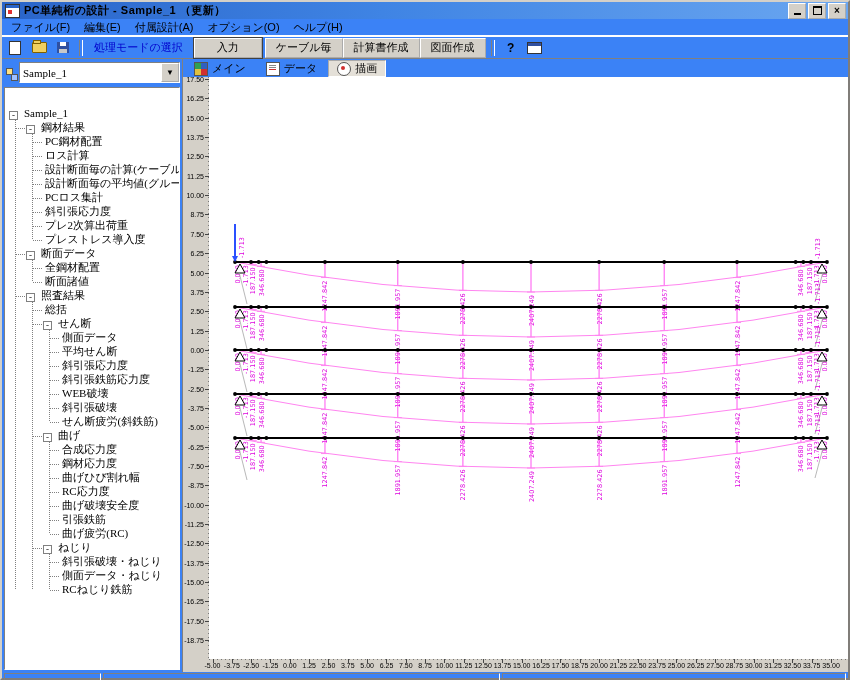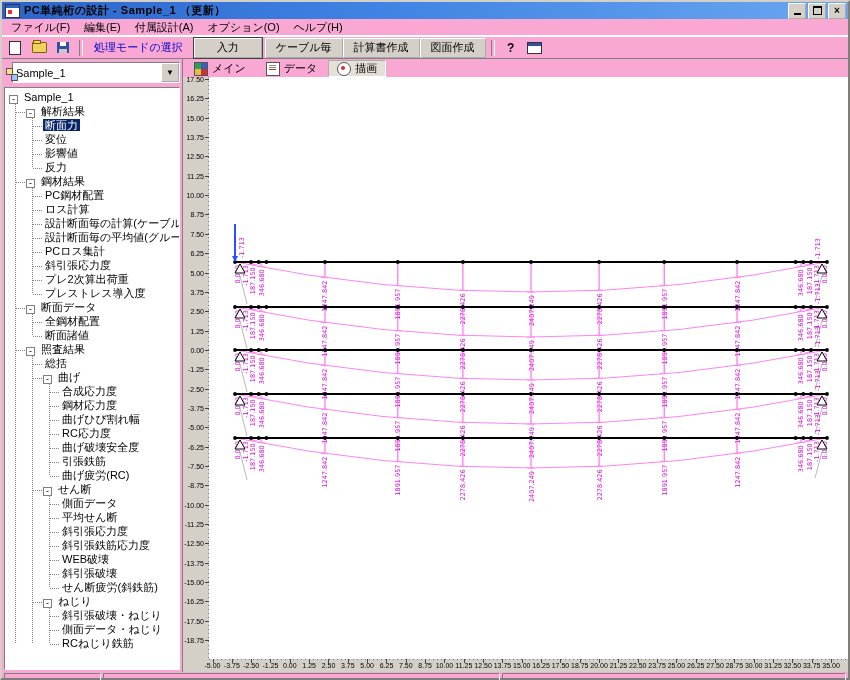--- a/index.html
+++ b/index.html
@@ -1,17 +1,17 @@
 <!DOCTYPE html>
 <html><head>
 <meta charset="utf-8">
 <style>
   html,body{margin:0;padding:0;width:850px;height:680px;overflow:hidden;
     font-family:"Liberation Sans","DejaVu Sans",sans-serif;font-size:11px;background:#d4d0c8;}
-  .window{width:846px;height:676px;border:2px outset #d4d0c8;background:#f9a8d4;position:relative;}
+  .window{width:846px;height:676px;border:2px outset #d4d0c8;background:#3b82f6;position:relative;}
   
   .titlebar{height:17px;background:linear-gradient(90deg,#2a64c8 0%,#3f84e4 45%,#6aa6f0 100%);
     display:flex;align-items:center;padding:0 2px;color:#000;font-weight:bold;}
   .appicon{width:13px;height:12px;margin:0 4px 0 1px;background:#fff;border:1px solid #333;position:relative;}
   .appicon::before{content:'';position:absolute;left:0;top:0;right:0;height:3px;background:#2a64c8;}
   .appicon::after{content:'';position:absolute;left:2px;top:5px;width:4px;height:4px;background:#e03030;}
   .title-text{flex:1;font-size:11px;letter-spacing:.5px;white-space:nowrap;overflow:hidden;}
   .winbtn{width:16px;height:14px;border:1px outset #fff;background:#d4d0c8;margin-left:2px;
     display:flex;align-items:center;justify-content:center;font-size:10px;line-height:1;color:#000;font-weight:bold;}
   .glyph-min{width:7px;height:2px;background:#000;margin-top:7px;}
@@ -31,30 +31,30 @@
   .ic-save::after{content:'';position:absolute;left:2px;bottom:0;width:8px;height:4px;background:#c8c8c8;}
   .mode-label{color:#0000cc;padding:0 6px;white-space:nowrap;}
   .tbtn{height:18px;border:1px outset #fff;background:#d4d0c8;padding:0 10px;display:flex;
     align-items:center;white-space:nowrap;}
   .tbtn.primary{border:1px outset #fff;box-shadow:0 0 0 1px #404040;margin:0 3px;padding:0 22px;}
   .ic-help{font-weight:bold;font-size:12px;}
   .ic-exit{width:13px;height:10px;border:1px solid #333;background:#fff;position:relative;}
   .ic-exit::before{content:'';position:absolute;left:0;top:0;right:0;height:3px;background:#3050a0;}
   
   .bodyrow{display:flex;height:613px;}
-  .leftpanel{width:180px;display:flex;flex-direction:column;padding:3px 2px 2px 2px;box-sizing:border-box;}
+  .leftpanel{width:180px;display:flex;flex-direction:column;padding:3px 2px 2px 2px;box-sizing:border-box;font-family:Liberation Serif, serif;}
   .comborow{display:flex;align-items:center;gap:3px;margin-bottom:4px;}
   .proj-ic{width:14px;height:14px;position:relative;}
   .proj-ic::before{content:'';position:absolute;left:2px;top:2px;width:5px;height:5px;border:1px solid #555;background:#ffe080;}
   .proj-ic::after{content:'';position:absolute;left:7px;top:8px;width:5px;height:5px;border:1px solid #555;background:#a0c0ff;}
   .combo{flex:1;display:flex;height:19px;border:1px solid;border-color:#808080 #fff #fff #808080;background:#fff;}
   .combo input{flex:1;border:0;outline:0;font-size:11px;padding:1px 3px;font-family:inherit;background:#fff;}
   .combo-arrow{width:16px;background:#d4d0c8;border:1px outset #fff;display:flex;align-items:center;justify-content:center;font-size:8px;}
   .treebox{flex:1;background:#fff;border:1px solid;border-color:#808080 #fff #fff #808080;
-    overflow:hidden;padding:2px 0 0 2px;}
+    overflow:hidden;padding:18px 0 0 2px;}
   .tree ul{list-style:none;margin:0;padding-left:17px;position:relative;}
   .tree > ul{padding-left:2px;}
   .tree ul ul::before{content:'';position:absolute;left:6px;top:-2px;bottom:7px;border-left:1px dotted #808080;}
   .tree li{position:relative;padding-top:1px;white-space:nowrap;line-height:13px;}
   .tree ul ul li::before{content:'';position:absolute;left:-10px;top:8px;width:9px;border-top:1px dotted #808080;}
   .exp{display:inline-block;width:9px;height:9px;box-sizing:border-box;border:1px solid #808080;background:#fff;
     font-size:9px;line-height:6px;text-align:center;margin-right:4px;vertical-align:-1px;position:relative;z-index:1;}
   .tlabel{padding:0 2px;}
   .tlabel.sel{background:#0a246a;color:#fff;}
   
@@ -144,59 +144,53 @@
       <div class="comborow">
         <div class="proj-ic"></div>
         <div class="combo">
           <input readonly="" value="Sample_1" style="">
           <div class="combo-arrow">▼</div>
         </div>
       </div>
       <div class="treebox tree" id="treebox">
           <ul>
             <li><span class="exp">-</span><span class="tlabel">Sample_1</span><ul>
-                <li><span class="exp">-</span><span class="tlabel">解析結果</span><ul>
-                    <li><span class="tlabel sel">断面力</span></li>
-                    <li><span class="tlabel">変位</span></li>
-                    <li><span class="tlabel">影響値</span></li>
-                    <li><span class="tlabel">反力</span></li>
-                  </ul></li>
                 <li><span class="exp">-</span><span class="tlabel">鋼材結果</span><ul>
                     <li><span class="tlabel">PC鋼材配置</span></li>
                     <li><span class="tlabel">ロス計算</span></li>
                     <li><span class="tlabel">設計断面毎の計算(ケーブル毎)</span></li>
                     <li><span class="tlabel">設計断面毎の平均値(グループ毎)</span></li>
                     <li><span class="tlabel">PCロス集計</span></li>
                     <li><span class="tlabel">斜引張応力度</span></li>
                     <li><span class="tlabel">プレ2次算出荷重</span></li>
                     <li><span class="tlabel">プレストレス導入度</span></li>
                   </ul></li>
                 <li><span class="exp">-</span><span class="tlabel">断面データ</span><ul>
                     <li><span class="tlabel">全鋼材配置</span></li>
                     <li><span class="tlabel">断面諸値</span></li>
                   </ul></li>
                 <li><span class="exp">-</span><span class="tlabel">照査結果</span><ul>
                     <li><span class="tlabel">総括</span></li>
+                    <li><span class="exp">-</span><span class="tlabel">せん断</span><ul>
+                        <li><span class="tlabel">側面データ</span></li>
+                        <li><span class="tlabel">平均せん断</span></li>
+                        <li><span class="tlabel">斜引張応力度</span></li>
+                        <li><span class="tlabel">斜引張鉄筋応力度</span></li>
+                        <li><span class="tlabel">WEB破壊</span></li>
+                        <li><span class="tlabel">斜引張破壊</span></li>
+                        <li><span class="tlabel">せん断疲労(斜鉄筋)</span></li>
+                      </ul></li>
                     <li><span class="exp">-</span><span class="tlabel">曲げ</span><ul>
                         <li><span class="tlabel">合成応力度</span></li>
                         <li><span class="tlabel">鋼材応力度</span></li>
                         <li><span class="tlabel">曲げひび割れ幅</span></li>
                         <li><span class="tlabel">RC応力度</span></li>
                         <li><span class="tlabel">曲げ破壊安全度</span></li>
                         <li><span class="tlabel">引張鉄筋</span></li>
                         <li><span class="tlabel">曲げ疲労(RC)</span></li>
-                      </ul></li>
-                    <li><span class="exp">-</span><span class="tlabel">せん断</span><ul>
-                        <li><span class="tlabel">側面データ</span></li>
-                        <li><span class="tlabel">平均せん断</span></li>
-                        <li><span class="tlabel">斜引張応力度</span></li>
-                        <li><span class="tlabel">斜引張鉄筋応力度</span></li>
-                        <li><span class="tlabel">WEB破壊</span></li>
-                        <li><span class="tlabel">斜引張破壊</span></li>
-                        <li><span class="tlabel">せん断疲労(斜鉄筋)</span></li>
                       </ul></li>
                     <li><span class="exp">-</span><span class="tlabel">ねじり</span><ul>
                         <li><span class="tlabel">斜引張破壊・ねじり</span></li>
                         <li><span class="tlabel">側面データ・ねじり</span></li>
                         <li><span class="tlabel">RCねじり鉄筋</span></li>
                       </ul></li>
                   </ul></li>
               </ul></li>
           </ul>
         </div>

